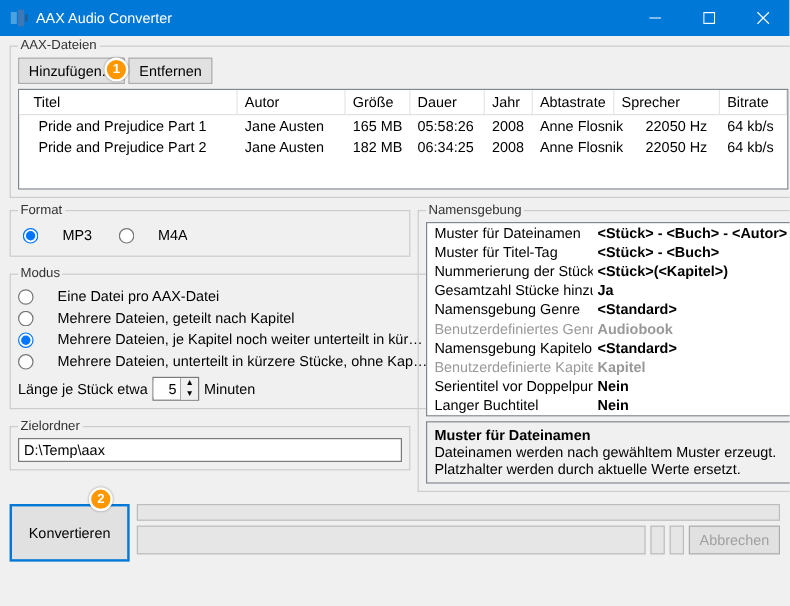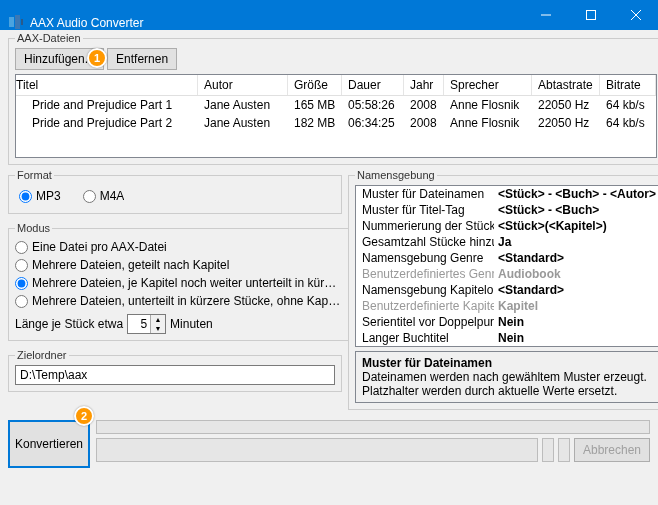--- a/index.html
+++ b/index.html
@@ -1,63 +1,63 @@
 <!DOCTYPE html>
 <html><head>
 <meta charset="utf-8">
 <style>
 * { box-sizing: border-box; margin: 0; padding: 0; font-family: 'Segoe UI', Tahoma, sans-serif; font-size: 12px; }
 body { background: #f0f0f0; width: 658px; height: 505px; overflow: hidden; }
-.titlebar { background: #0078d7; color: #fff; height: 30px; display: flex; align-items: flex-end; padding-left: 8px; }
+.titlebar { background: #0078d7; color: #fff; height: 30px; display: flex; align-items: center; padding-left: 8px; }
 .titlebar .app-icon { width: 16px; height: 16px; margin-right: 6px; display: inline-block; }
 .titlebar .title { flex: 1; font-size: 12px; }
 .titlebar .win-btns { display: flex; height: 100%; }
 .titlebar .win-btn { width: 45px; height: 100%; display: flex; align-items: center; justify-content: center; color: #fff; }
 .content { padding: 2px 8px 8px 8px; }
 fieldset { border: 1px solid #ccc; margin-bottom: 4px; padding: 4px 6px 6px 6px; position: relative; }
 legend { font-size: 11px; padding: 0 2px; color: #333; }
 .btn { background: #e1e1e1; border: 1px solid #adadad; padding: 3px 8px; min-width: 70px; font-size: 12px; cursor: pointer; }
 .btn:disabled { color: #a0a0a0; }
 .table-wrap { border: 1px solid #828790; background: #fff; margin-top: 4px; height: 84px; overflow: hidden; }
 .table-head { display: flex; background: #fff; border-bottom: 1px solid #e0e0e0; }
 .th { padding: 3px 6px; border-right: 1px solid #e5e5e5; color: #000; }
 .table-body .tr { display: flex; padding: 1px 0; }
 .td { padding: 1px 6px; white-space: nowrap; overflow: hidden; }
 .col-title { width: 182px; padding-left: 16px; }
-.th.col-title { padding-left: 0; }
+.th.col-title { padding-left: 12px; }
 .col-author { width: 90px; }
 .col-size { width: 54px; }
 .col-dur { width: 62px; }
 .col-year { width: 40px; }
 .col-narr { width: 88px; }
 .col-rate { width: 68px; }
 .col-bitrate { width: 56px; }
 .row2 { display: flex; gap: 6px; margin-top: 4px; }
 .left-col { width: 334px; display: flex; flex-direction: column; gap: 4px; }
 .right-col { flex: 1; display: flex; flex-direction: column; gap: 4px; }
 .format-opts { display: flex; gap: 22px; padding: 2px 4px; }
-.radio-row { display: flex; align-items: center; gap: 0; padding: 2px 0; }
+.radio-row { display: flex; align-items: center; gap: 16px; padding: 2px 0; }
 .radio-row input[type=radio] { margin-right: 4px; }
 .radio-row label { white-space: nowrap; overflow: hidden; text-overflow: ellipsis; max-width: 310px; display: inline-block; }
 .len-row { display: flex; align-items: center; gap: 4px; margin-top: 4px; }
 .spin { display: inline-flex; align-items: center; border: 1px solid #7a7a7a; background: #fff; height: 20px; }
 .spin input { border: 0; width: 22px; text-align: right; padding: 0 3px; font-size: 12px; outline: none; }
 .spin .arrows { display: flex; flex-direction: column; border-left: 1px solid #aaa; }
 .spin .ar { width: 14px; height: 9px; display: flex; align-items: center; justify-content: center; font-size: 7px; background: #f0f0f0; cursor: pointer; line-height: 1; }
 .ziel { display: flex; gap: 6px; align-items: center; }
 .ziel input[type=text] { flex: 1; border: 1px solid #7a7a7a; padding: 2px 4px; background: #fff; }
 .naming-tbl { border: 1px solid #828790; background: #fff; width: 100%; }
 .naming-tbl .nrow { display: flex; padding: 0px 0; }
 .naming-tbl .nlabel { width: 138px; padding: 1px 6px; white-space: nowrap; overflow: hidden; }
 .naming-tbl .nval { flex: 1; padding: 1px 4px; font-weight: bold; white-space: nowrap; overflow: hidden; }
 .naming-tbl .dim { color: #999; }
 .hint { border: 1px solid #828790; background: #f0f0f0; padding: 4px 6px; font-size: 11px; }
 .hint .hint-title { font-weight: bold; }
 .bottom { display: flex; gap: 6px; margin-top: 6px; align-items: stretch; }
-.convert-btn { border: 2px solid #0078d7; background: #e1e1e1; width: 82px; height: 48px; display: flex; align-items: center; justify-content: center; cursor: pointer; }
+.convert-btn { border: 2px solid #0078d7; background: #e1e1e1; width: 100px; height: 48px; display: flex; align-items: center; justify-content: center; cursor: pointer; }
 .progress-col { flex: 1; display: flex; flex-direction: column; gap: 4px; }
 .pbar { height: 14px; border: 1px solid #bcbcbc; background: #e6e6e6; }
 .pbar-row { display: flex; gap: 4px; align-items: flex-end; }
 .small-block { width: 12px; height: 24px; border: 1px solid #bcbcbc; background: #e6e6e6; }
 .callout { position: absolute; width: 20px; height: 20px; border-radius: 50%; background: #ff9800; border: 2px solid #fff; box-shadow: 0 0 2px rgba(0,0,0,0.4); color: #fff; font-weight: bold; display: flex; align-items: center; justify-content: center; font-size: 11px; z-index: 10; }
 </style>
 </head>
 <body>
 
 <div class="titlebar">
@@ -96,22 +96,22 @@
     <legend>AAX-Dateien</legend>
     <button class="btn">Hinzufügen...</button>
     <button class="btn">Entfernen</button>
     <div class="table-wrap">
       <div class="table-head">
         <div class="th col-title">Titel</div>
         <div class="th col-author">Autor</div>
         <div class="th col-size">Größe</div>
         <div class="th col-dur">Dauer</div>
         <div class="th col-year">Jahr</div>
+        <div class="th col-rate">Abtastrate</div>
         <div class="th col-narr">Sprecher</div>
-        <div class="th col-rate">Abtastrate</div>
         <div class="th col-bitrate">Bitrate</div>
       </div>
       <div class="table-body" id="tbody">
           <div class="tr">
             <div class="td col-title">Pride and Prejudice Part 1</div>
             <div class="td col-author">Jane Austen</div>
             <div class="td col-size">165 MB</div>
             <div class="td col-dur">05:58:26</div>
             <div class="td col-year">2008</div>
             <div class="td col-narr">Anne Flosnik</div>

